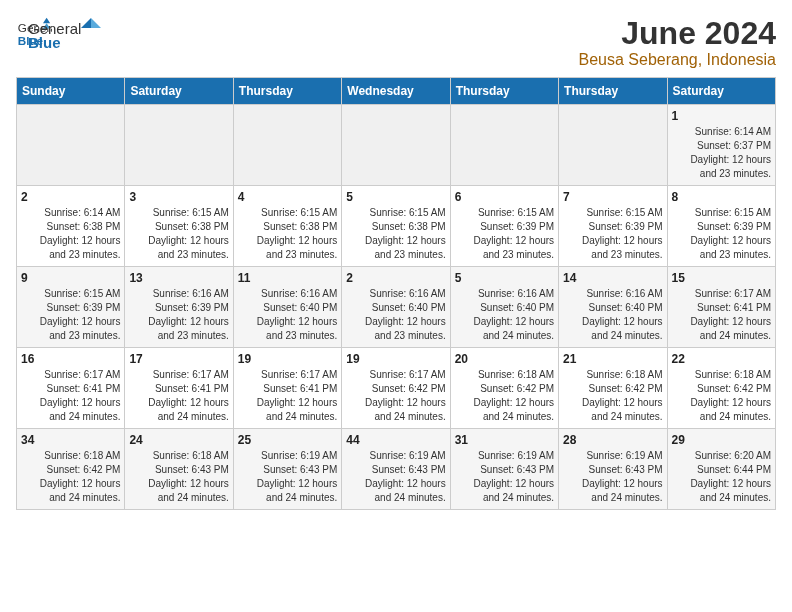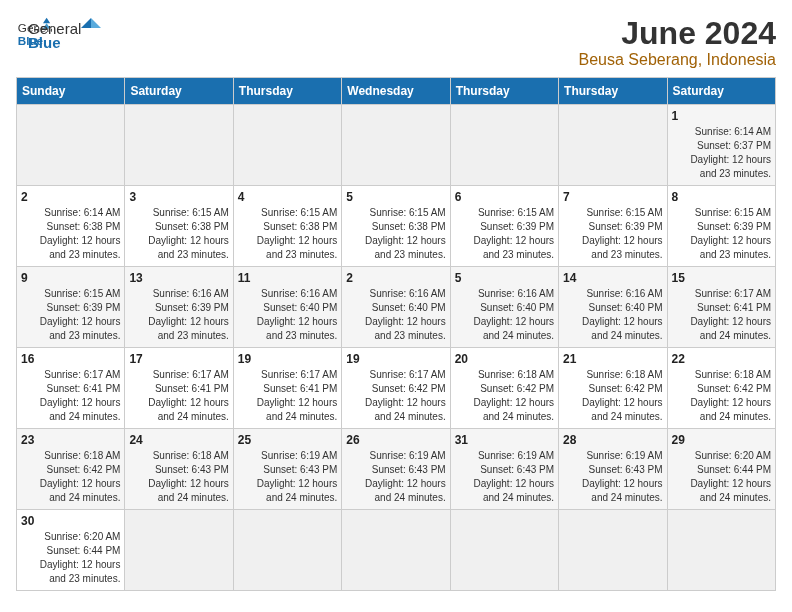--- a/index.html
+++ b/index.html
@@ -220,54 +220,42 @@
           <span class="day-number">21</span>
           <div class="day-info">Sunrise: 6:18 AM<br>Sunset: 6:42 PM<br>Daylight: 12 hours and 24 minutes.</div>
         </td>
         <td>
           <span class="day-number">22</span>
           <div class="day-info">Sunrise: 6:18 AM<br>Sunset: 6:42 PM<br>Daylight: 12 hours and 24 minutes.</div>
         </td>
       </tr>
       <tr>
         <td>
-          <span class="day-number">23</span>
+          <span class="day-number">34</span>
           <div class="day-info">Sunrise: 6:18 AM<br>Sunset: 6:42 PM<br>Daylight: 12 hours and 24 minutes.</div>
         </td>
         <td>
           <span class="day-number">24</span>
           <div class="day-info">Sunrise: 6:18 AM<br>Sunset: 6:43 PM<br>Daylight: 12 hours and 24 minutes.</div>
         </td>
         <td>
           <span class="day-number">25</span>
           <div class="day-info">Sunrise: 6:19 AM<br>Sunset: 6:43 PM<br>Daylight: 12 hours and 24 minutes.</div>
         </td>
         <td>
-          <span class="day-number">26</span>
+          <span class="day-number">44</span>
           <div class="day-info">Sunrise: 6:19 AM<br>Sunset: 6:43 PM<br>Daylight: 12 hours and 24 minutes.</div>
         </td>
         <td>
           <span class="day-number">31</span>
           <div class="day-info">Sunrise: 6:19 AM<br>Sunset: 6:43 PM<br>Daylight: 12 hours and 24 minutes.</div>
         </td>
         <td>
           <span class="day-number">28</span>
           <div class="day-info">Sunrise: 6:19 AM<br>Sunset: 6:43 PM<br>Daylight: 12 hours and 24 minutes.</div>
         </td>
         <td>
           <span class="day-number">29</span>
           <div class="day-info">Sunrise: 6:20 AM<br>Sunset: 6:44 PM<br>Daylight: 12 hours and 24 minutes.</div>
         </td>
-      </tr>
-      <tr>
-        <td>
-          <span class="day-number">30</span>
-          <div class="day-info">Sunrise: 6:20 AM<br>Sunset: 6:44 PM<br>Daylight: 12 hours and 23 minutes.</div>
-        </td>
-        <td class="empty-cell"></td>
-        <td class="empty-cell"></td>
-        <td class="empty-cell"></td>
-        <td class="empty-cell"></td>
-        <td class="empty-cell"></td>
-        <td class="empty-cell"></td>
       </tr>
     </tbody>
 </table>
 
 </body></html>

